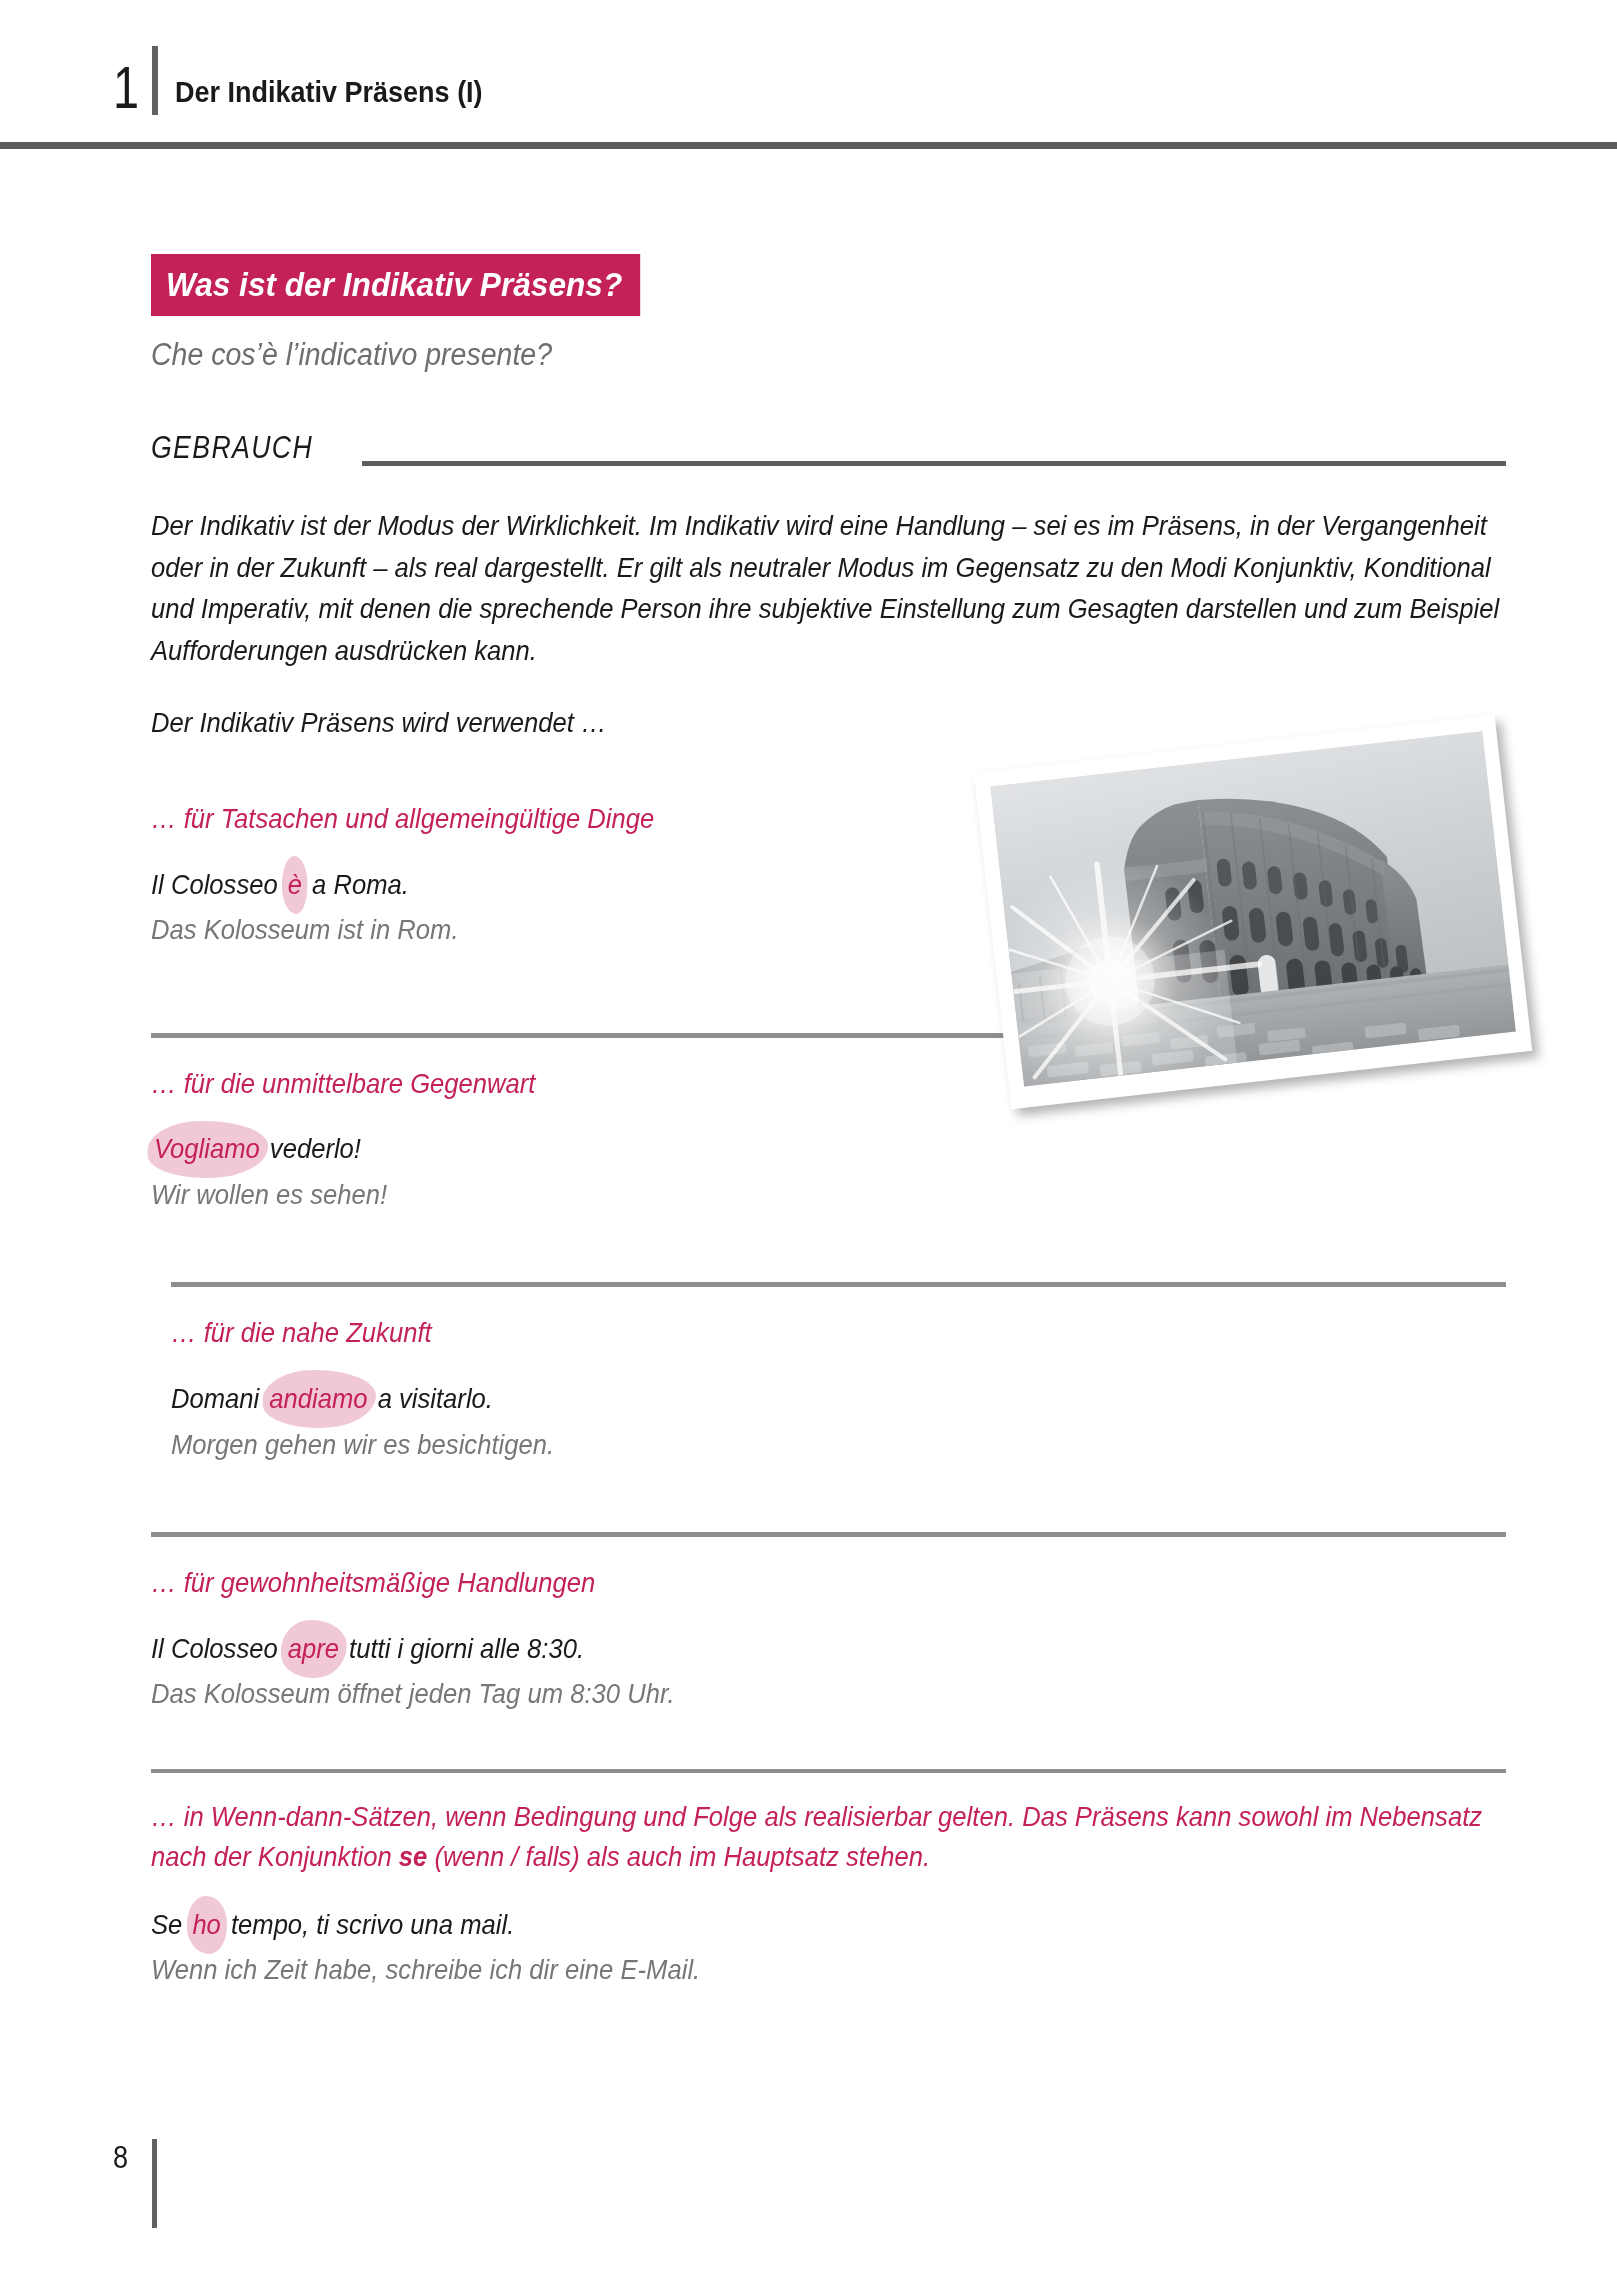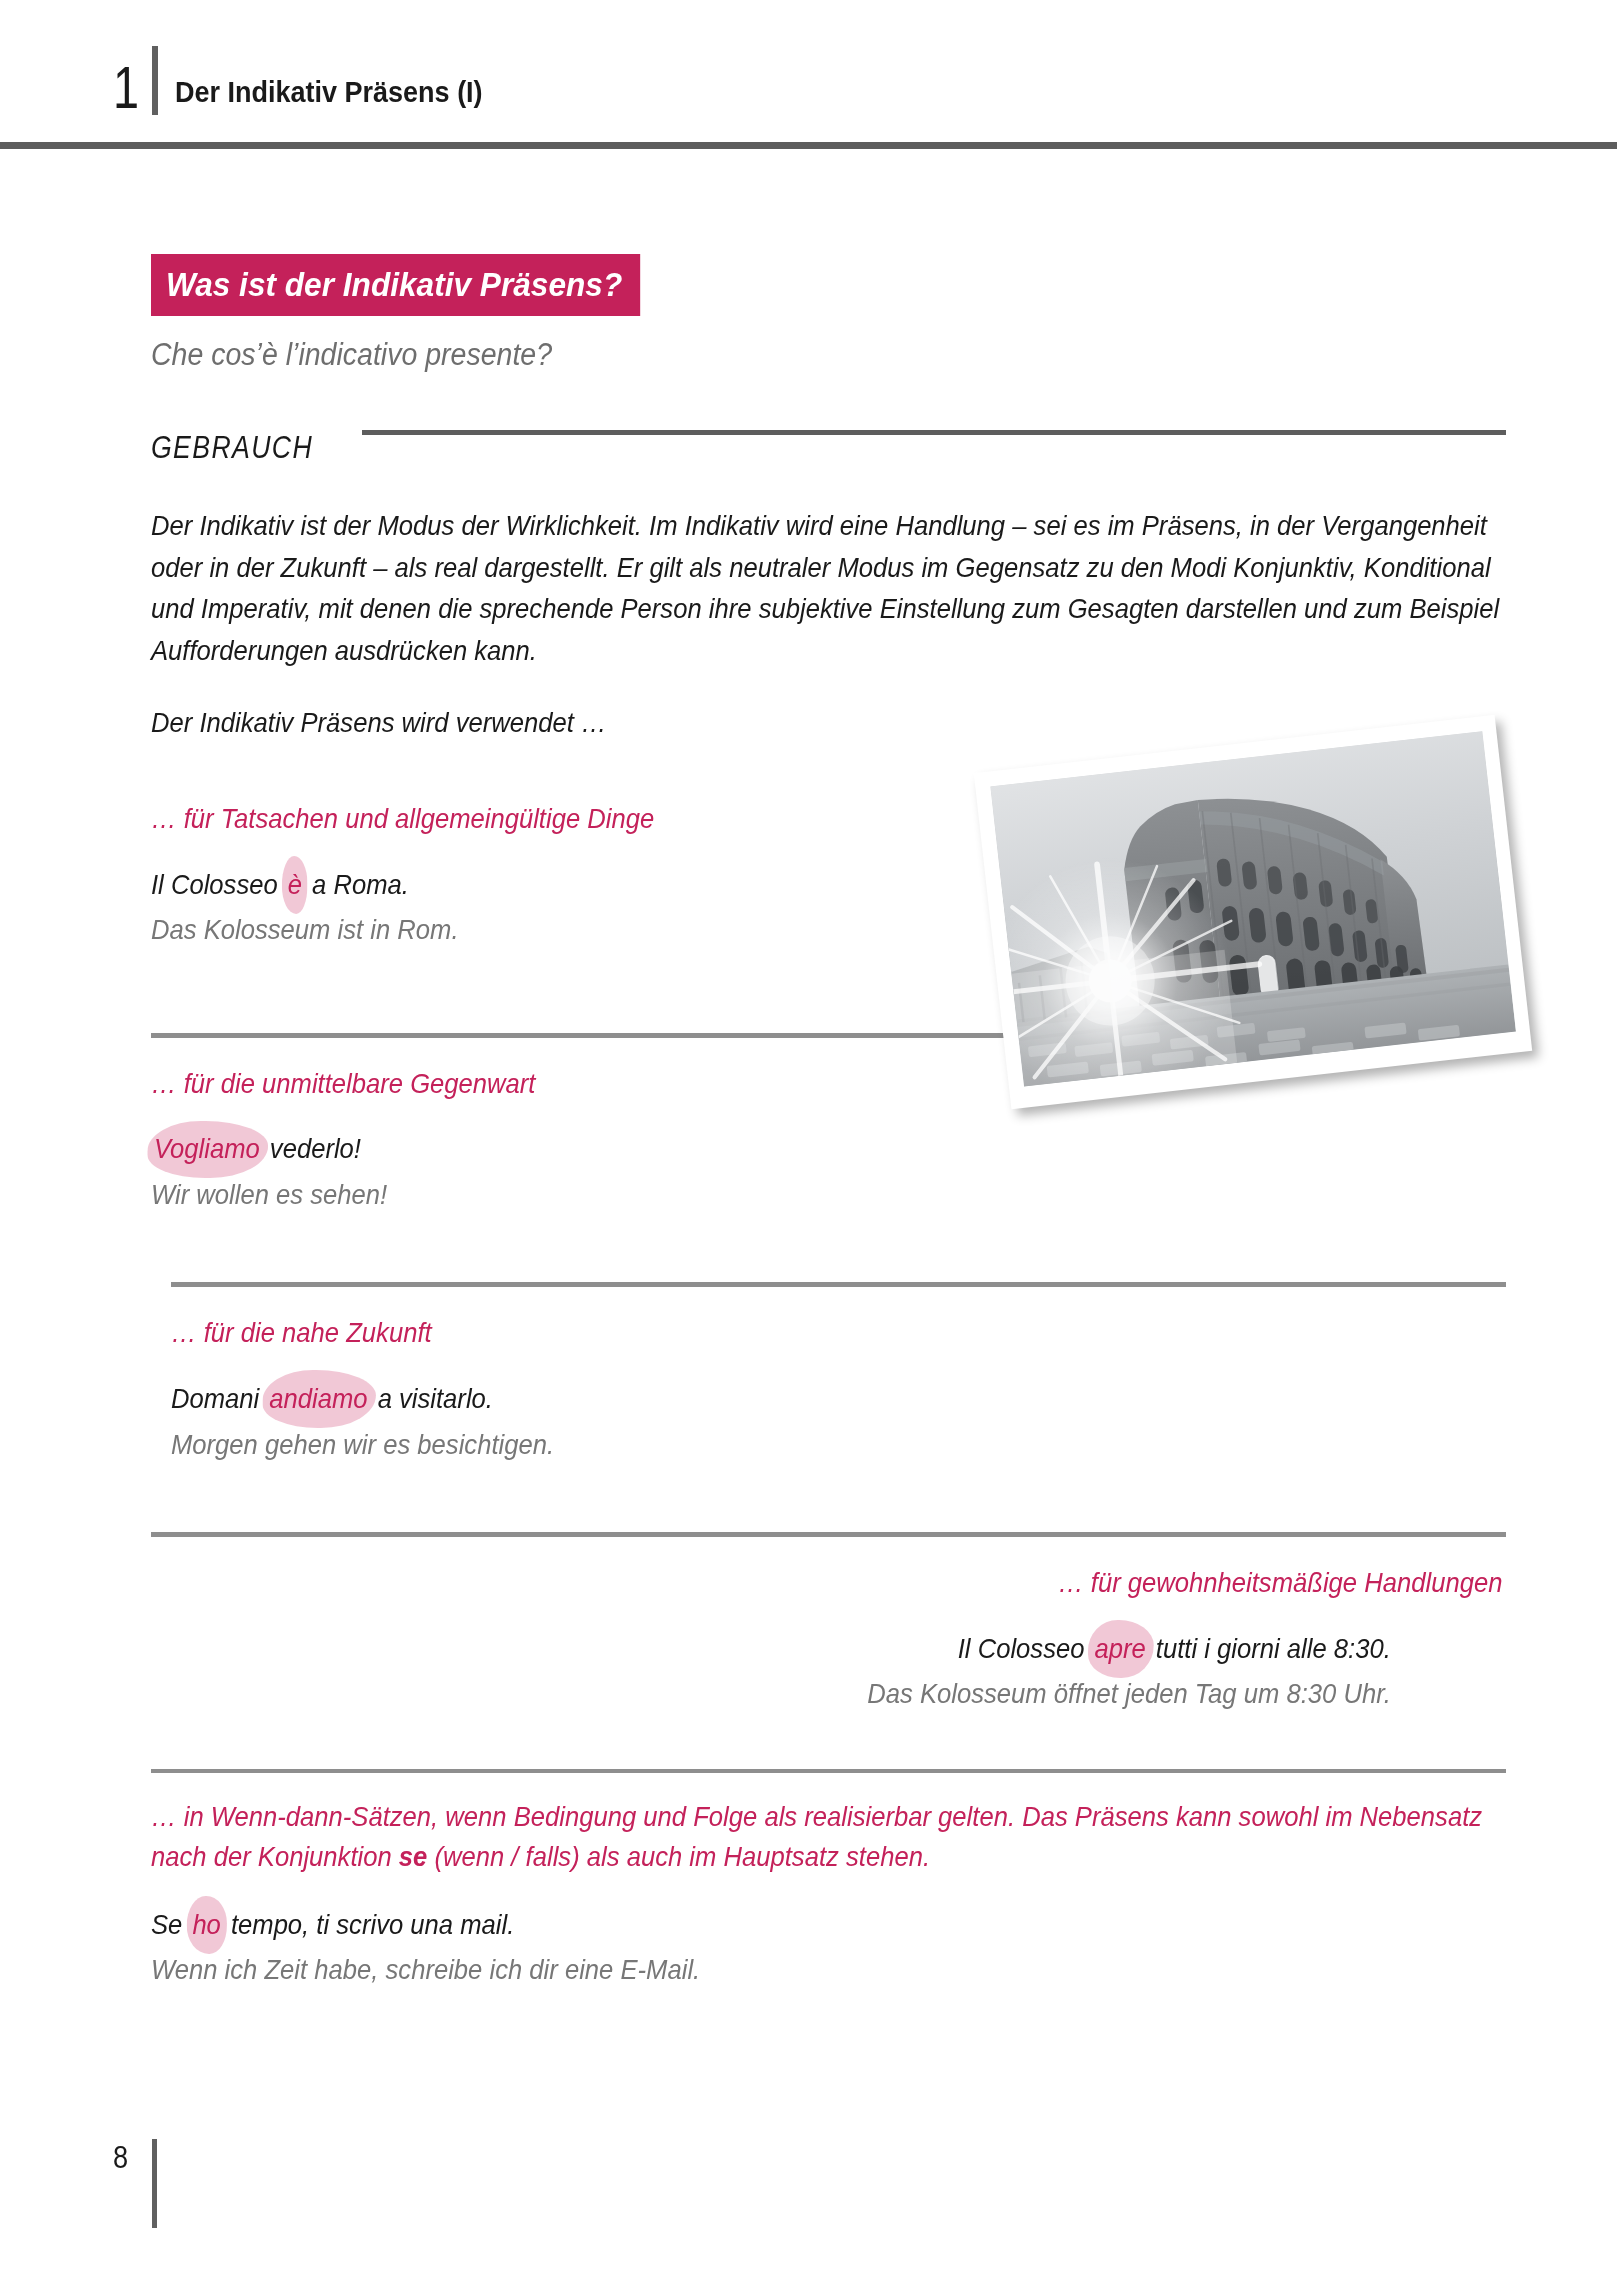--- a/index.html
+++ b/index.html
@@ -92,21 +92,21 @@
     color: #6e6e6e;
     transform: scaleX(0.92);
     transform-origin: left top;
     white-space: nowrap;
     line-height: 1.1;
   }
 
   
   .section-head {
     display: flex;
-    align-items: flex-start;
+    align-items: flex-end;
     margin-top: 58px;
   }
   .section-head-label {
     font-size: 31px;
     letter-spacing: 1.6px;
     color: #1a1a1a;
     transform: scaleX(0.86);
     transform-origin: left center;
     white-space: nowrap;
     padding-right: 4.8px;
@@ -302,21 +302,21 @@
     <div class="usage-block" style="margin-top:69px;margin-left:20px;">
       <div class="usage-rule"></div>
       <div class="usage-heading" style="margin-top:26px;">… für die nahe Zukunft</div>
       <div class="example-it" style="margin-top:27px;">
         <span>Domani </span><span class="hl">andiamo</span><span> a visitarlo.</span>
       </div>
       <div class="example-de" style="margin-top:8px;">Morgen gehen wir es besichtigen.</div>
     </div>
 
     
-    <div class="usage-block" style="margin-top:69px;text-align:right;">
+    <div class="usage-block" style="margin-top:69px;">
       <div class="usage-rule"></div>
       <div class="usage-heading" style="margin-top:26px;">… für gewohnheitsmäßige Handlungen</div>
       <div class="example-it" style="margin-top:27px;">
         <span>Il Colosseo </span><span class="hl">apre</span><span> tutti i giorni alle 8:30.</span>
       </div>
       <div class="example-de" style="margin-top:8px;">Das Kolosseum öffnet jeden Tag um 8:30 Uhr.</div>
     </div>
 
     
     <div class="usage-block" style="margin-top:56px;">

